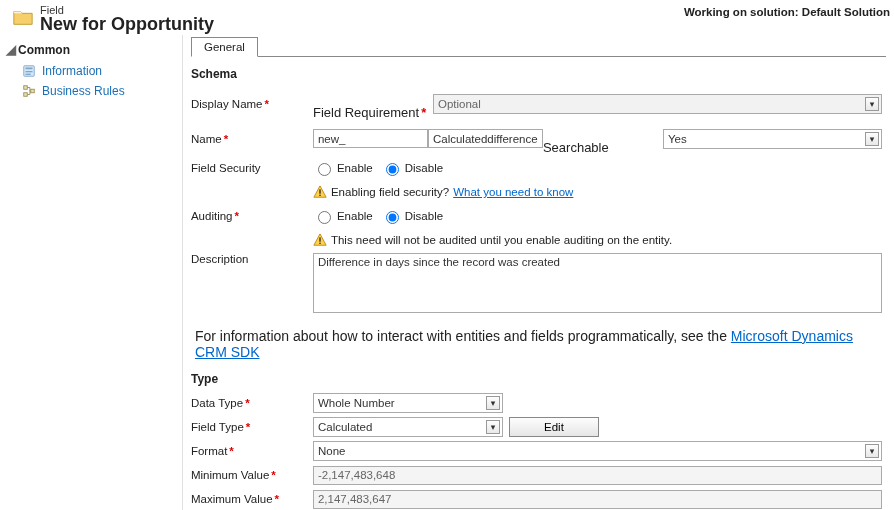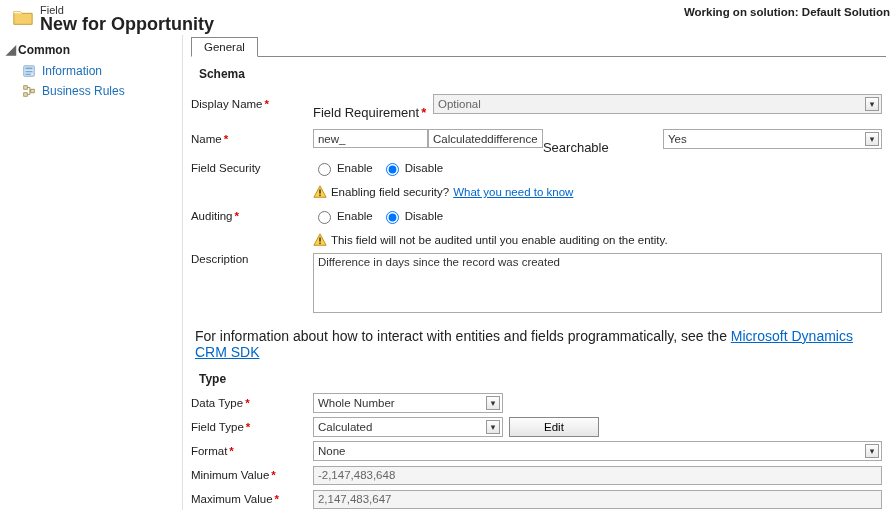--- a/index.html
+++ b/index.html
@@ -87,21 +87,21 @@
     border-bottom: 1px solid #fff;
     position: relative;
     top: 1px;
     background: #fff;
     font-size: 11.5px;
     cursor: pointer;
   }
   .section-title {
     font-weight: 600;
     font-size: 12px;
-    margin: 10px 0 6px 8px;
+    margin: 10px 0 6px 0;
   }
   .form {
     display: flex;
     flex-direction: column;
   }
   .row {
     display: flex;
     align-items: center;
     min-height: 22px;
     margin-bottom: 2px;
@@ -320,21 +320,21 @@
                 </label>
             </div>
           </div>
         </div>
         <div class="warn-line">
           <svg class="warn-icon" viewBox="0 0 16 16">
               <path d="M8 1 L15 14 H1 Z" fill="#ffd24d" stroke="#b8860b"></path>
               <rect x="7.2" y="5" width="1.6" height="5" fill="#333"></rect>
               <rect x="7.2" y="11" width="1.6" height="1.6" fill="#333"></rect>
             </svg>
-          <span>This field will not be audited until you enable auditing on the entity.</span>
+          <span>This need will not be audited until you enable auditing on the entity.</span>
         </div>
 
         <div class="row desc-row">
           <div class="lbl"><span>Description</span></div>
           <div class="desc-col">
             <textarea style="">Difference in days since the record was created</textarea>
           </div>
         </div>
 
         <div class="info-line">

